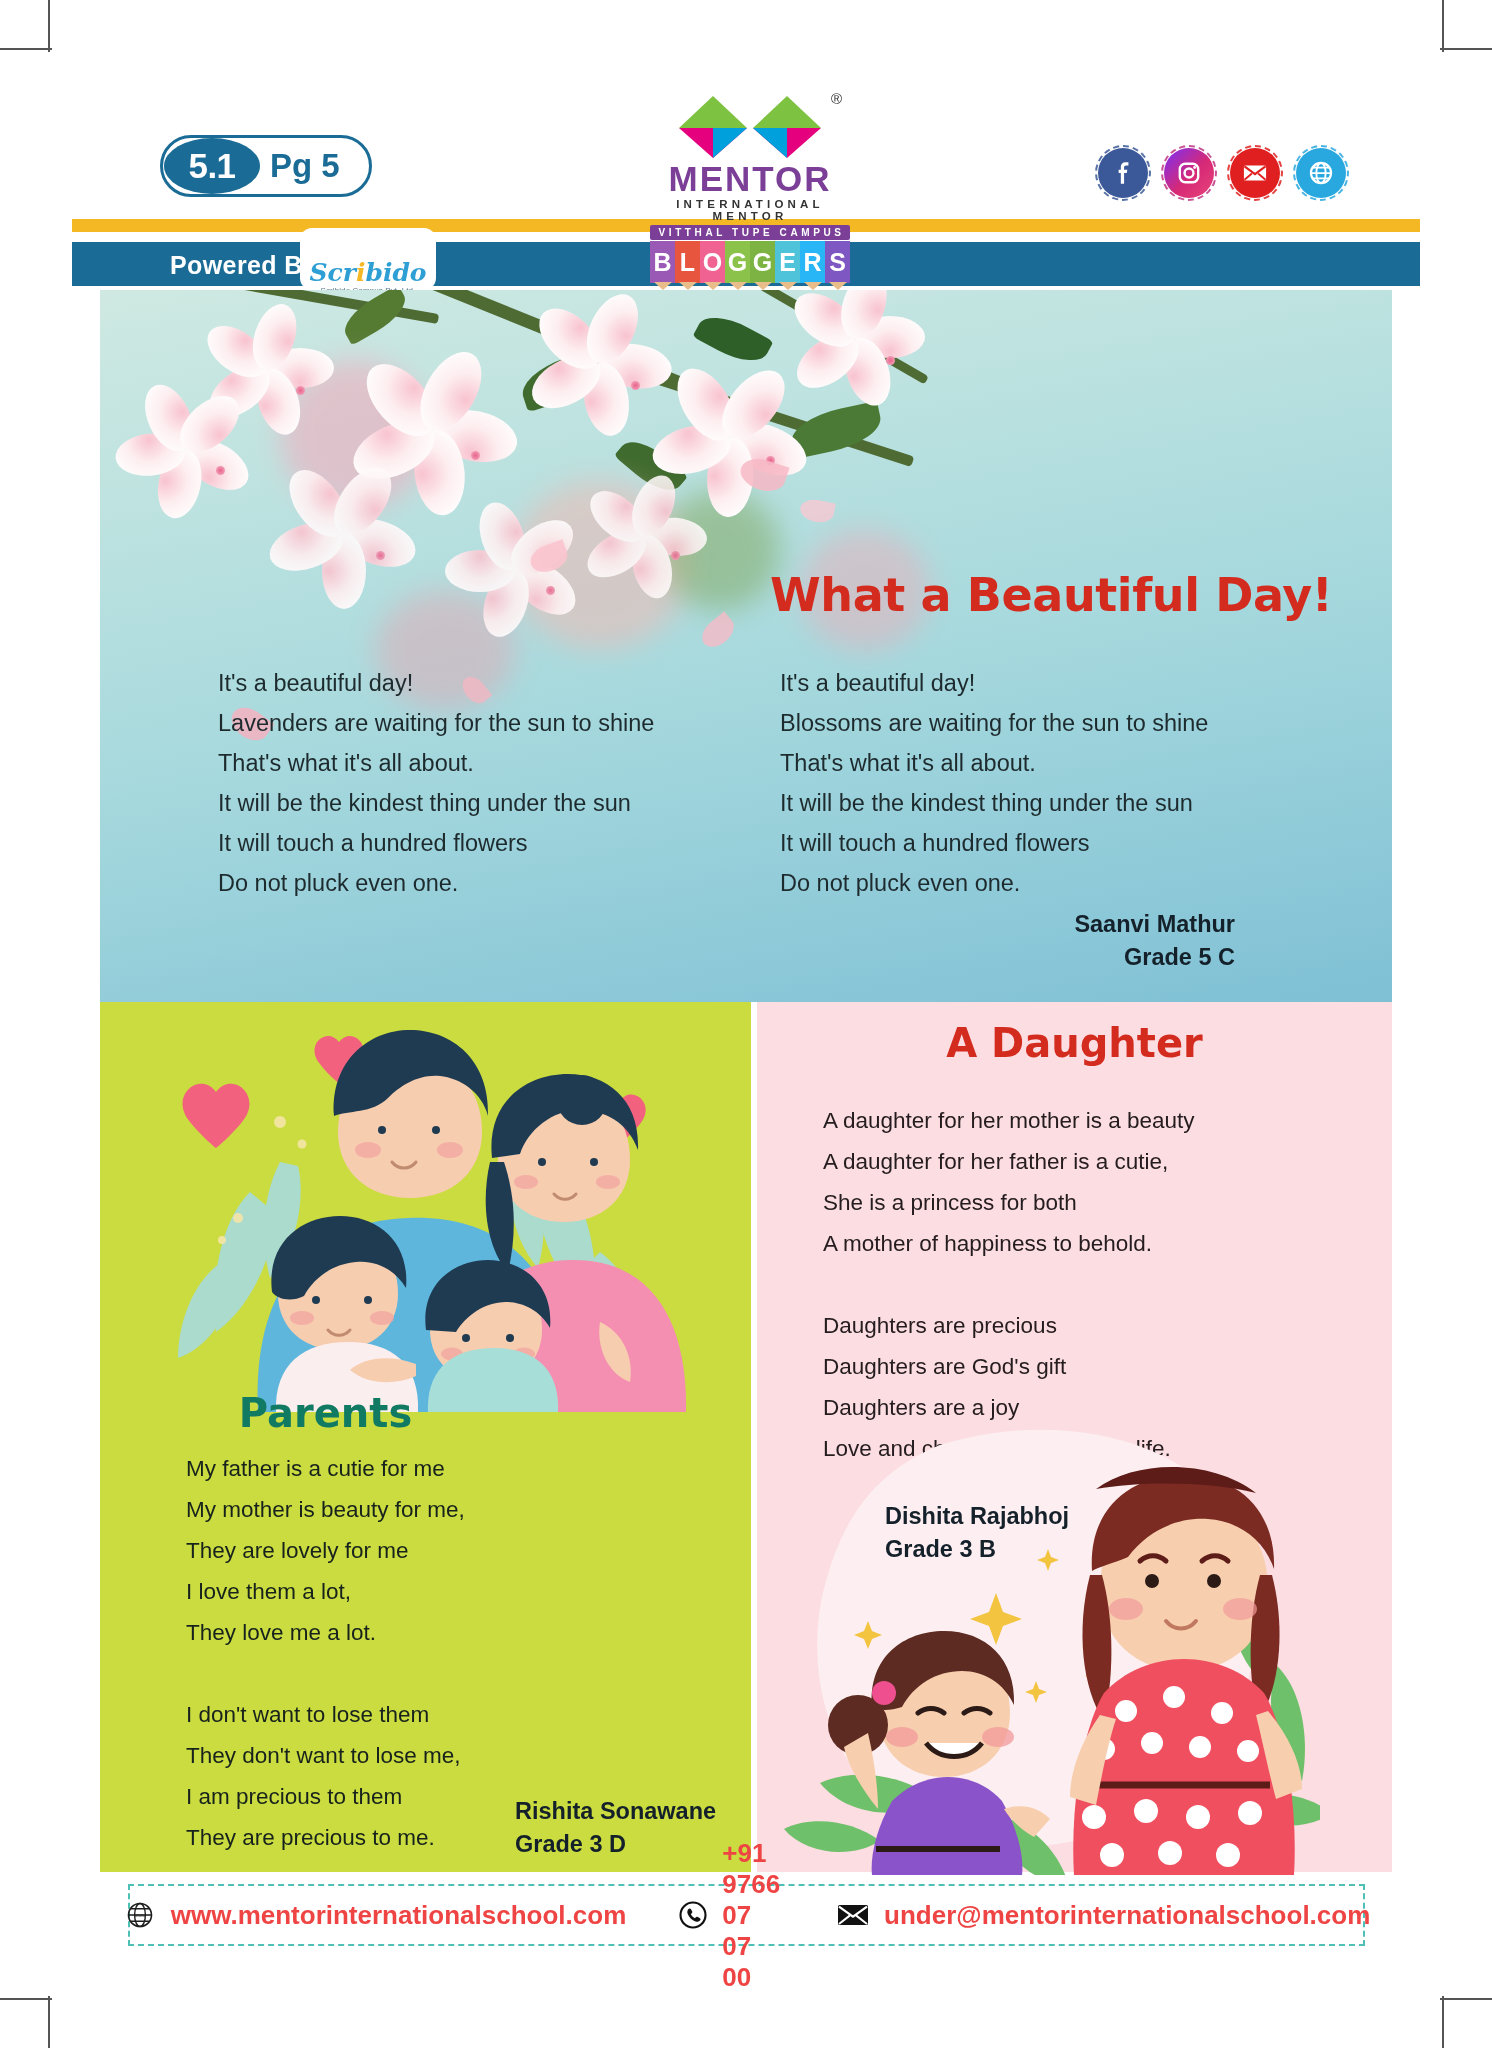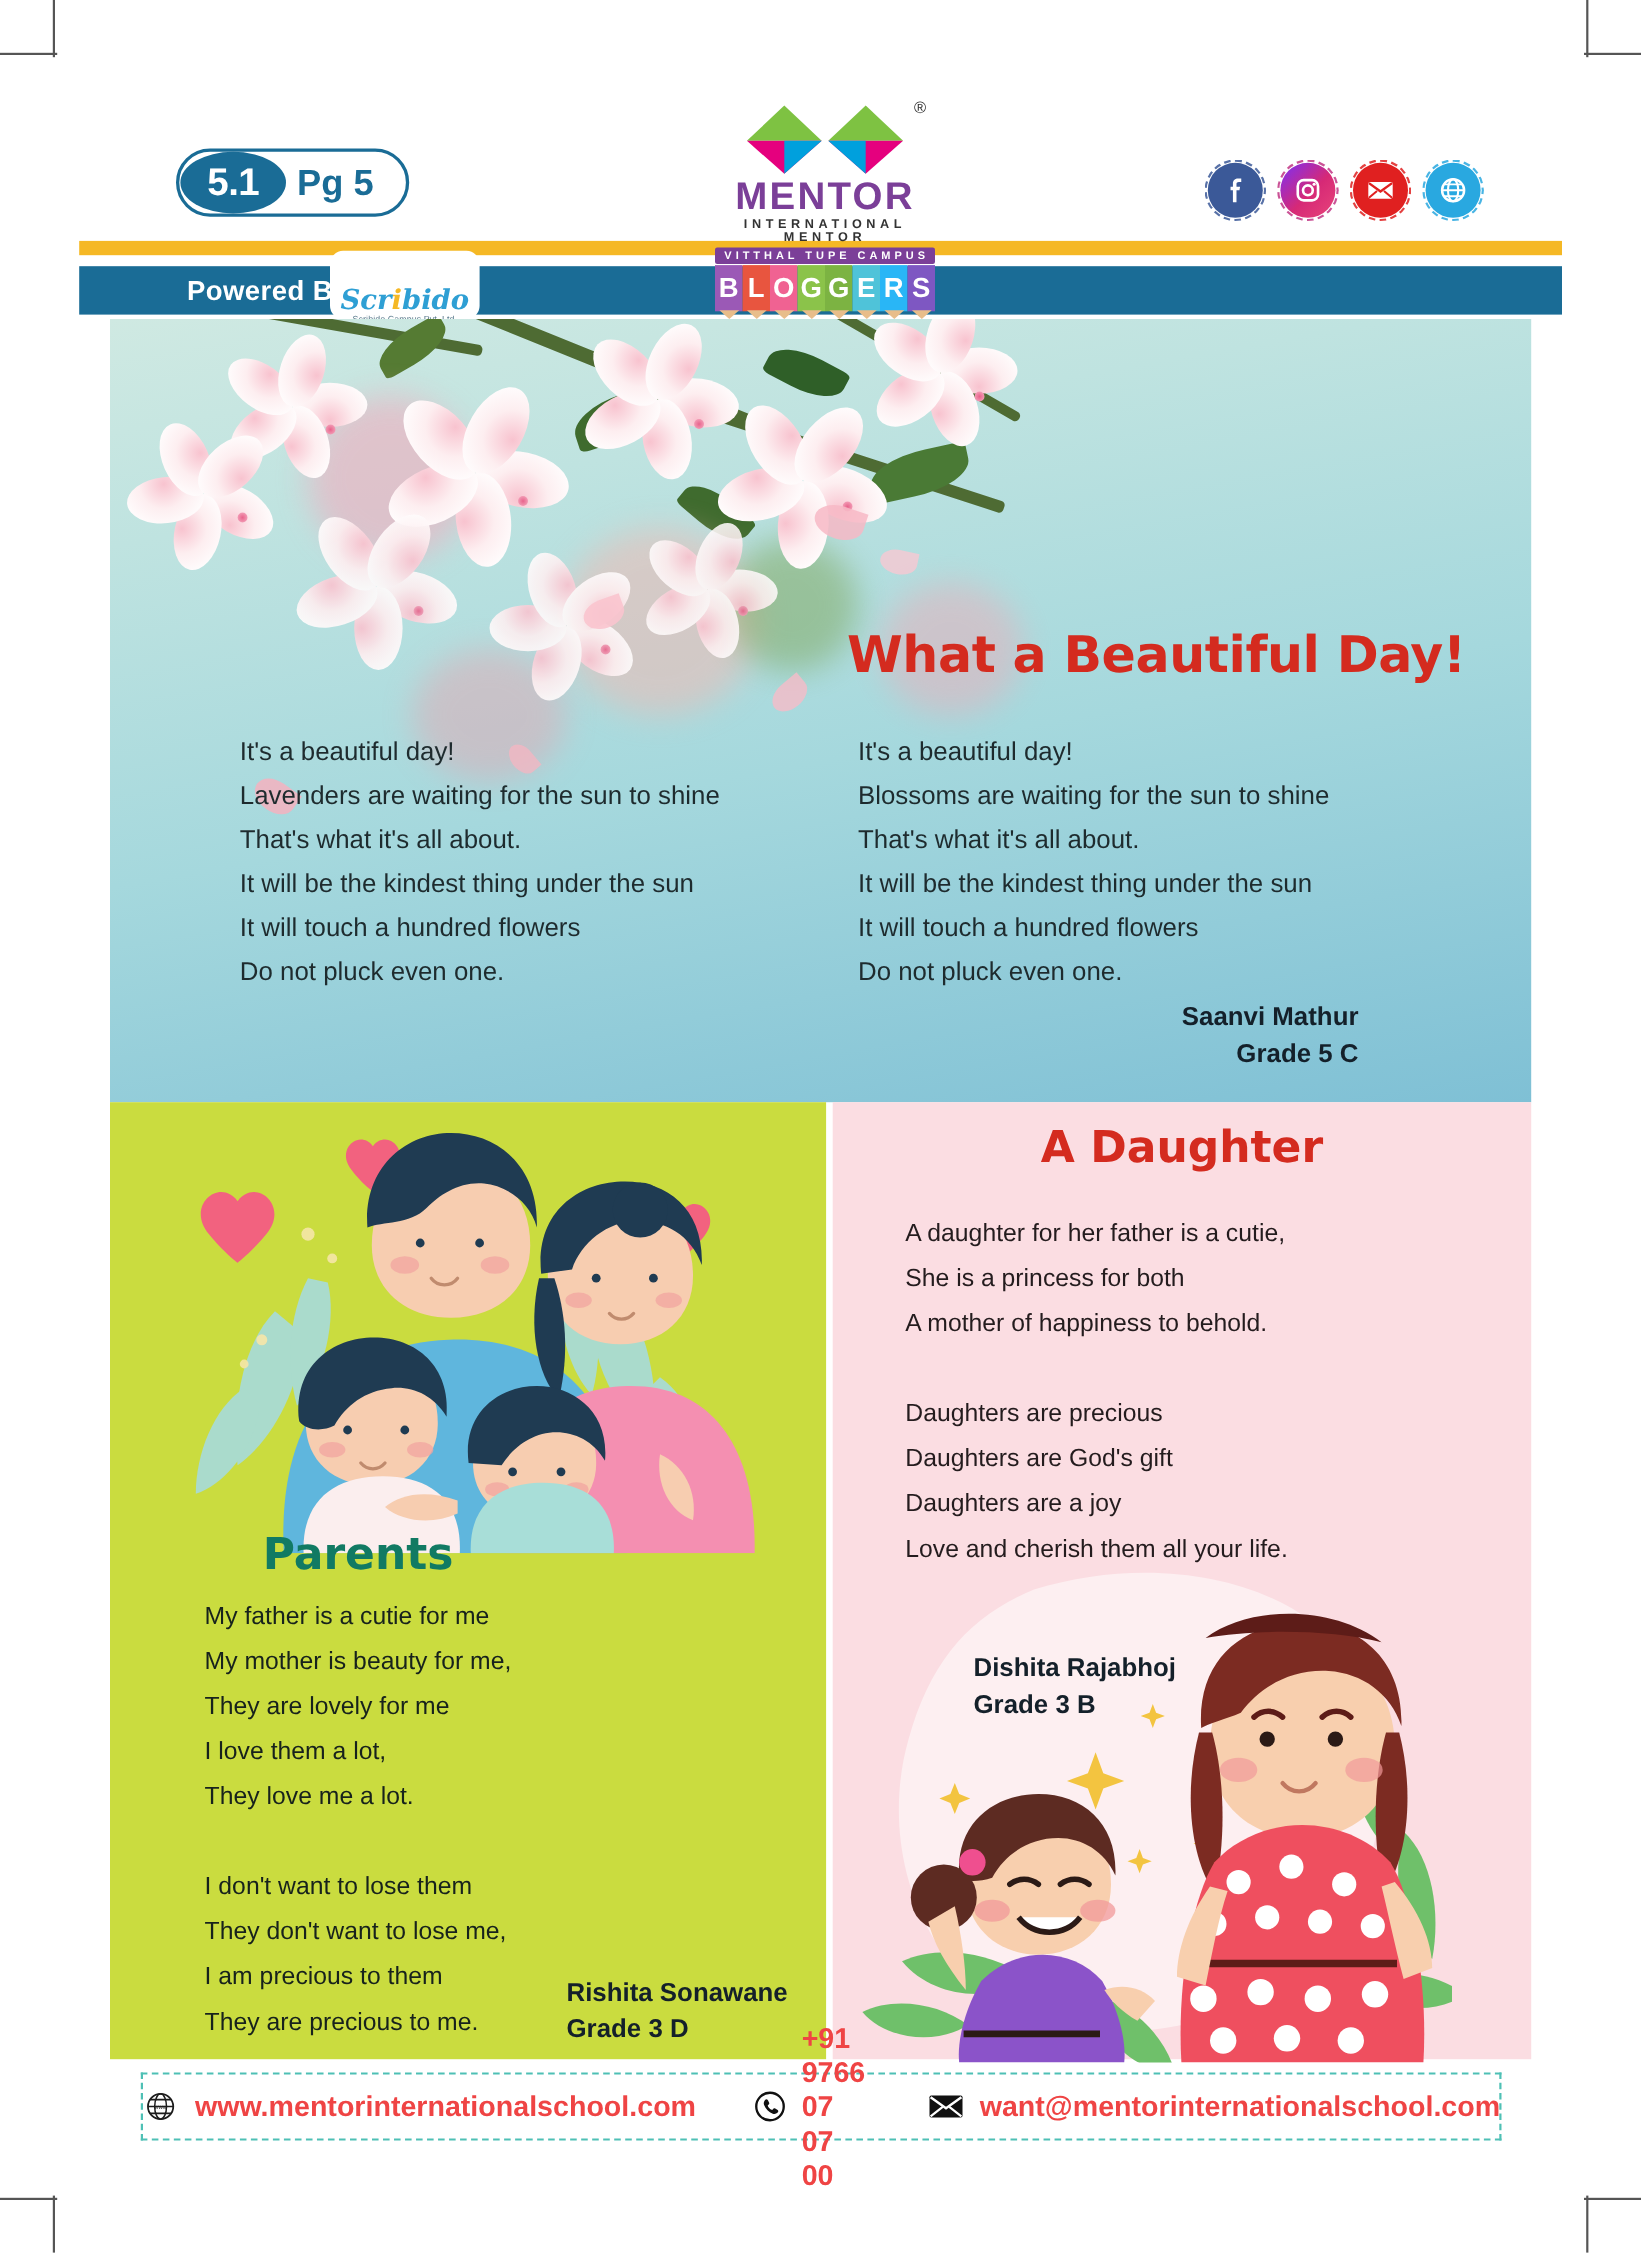--- a/index.html
+++ b/index.html
@@ -500,20 +500,21 @@
   <div class="byline parents-by">
     <div>Rishita Sonawane</div>
     <div>Grade 3 D</div>
   </div>
 
   <div class="pink-panel"></div>
 
   <div class="daughter-title">A Daughter</div>
 
   <div class="daughter-poem">
+    <div>A daughter for her mother is a beauty</div>
     <div>A daughter for her father is a cutie,</div>
     <div>She is a princess for both</div>
     <div>A mother of happiness to behold.</div>
     <div style="height:41px"></div>
     <div>Daughters are precious</div>
     <div>Daughters are God's gift</div>
     <div>Daughters are a joy</div>
     <div>Love and cherish them all your life.</div>
   </div>
 
@@ -619,17 +620,17 @@
     </div>
     <div class="fdiv"></div>
     <div class="fitem">
       <span class="fic">
         <svg width="32" height="26" viewBox="0 0 32 24">
           <rect x="1" y="2" width="30" height="20" rx="1.6" fill="#111"></rect>
           <path d="M2 3.6l14 10 14-10" fill="none" stroke="#fff" stroke-width="2.2"></path>
           <path d="M2 21l11-8.6M30 21l-11-8.6" fill="none" stroke="#fff" stroke-width="2"></path>
         </svg>
       </span>
-      <span class="txt">want@mentorinternationalschool.com</span>
+      <span class="txt">under@mentorinternationalschool.com</span>
     </div>
   </div>
 
 </div>
 
 </body></html>

